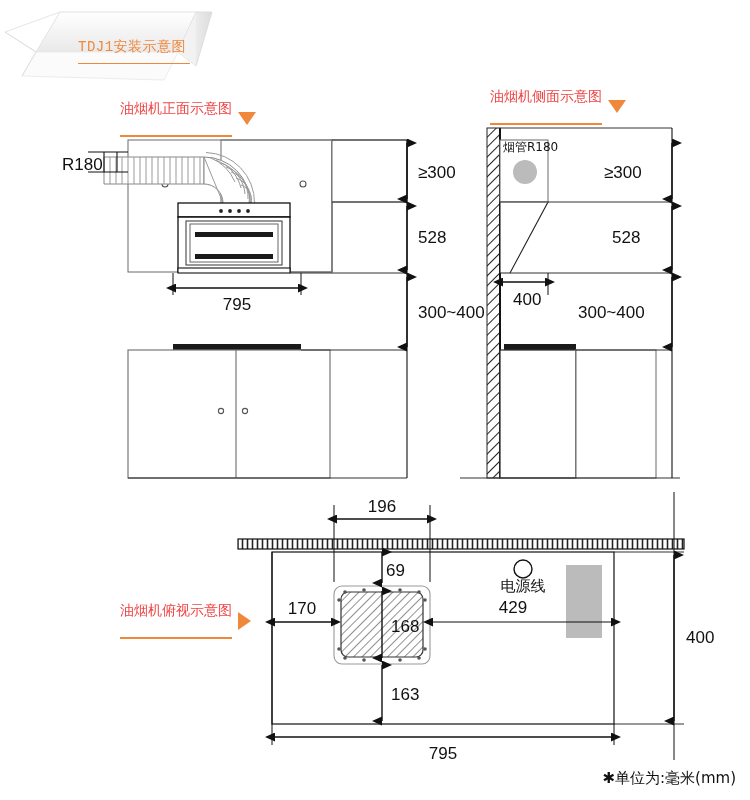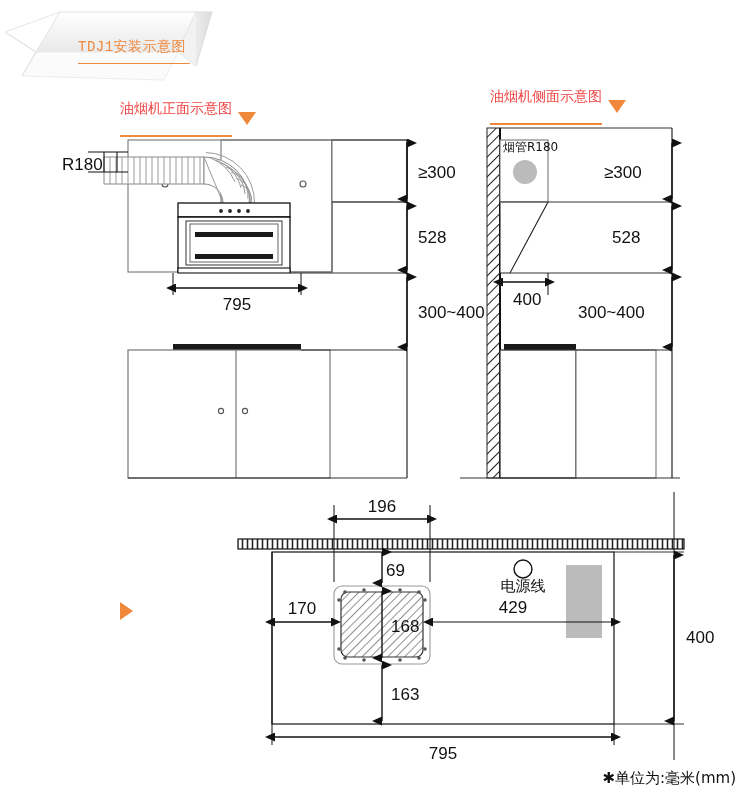--- a/index.html
+++ b/index.html
@@ -66,20 +66,21 @@
     <span class="txt">油烟机正面示意图</span>
     <span class="tri-down"></span>
   </div>
 
   <div class="vt-label" style="left:490px;top:88px;">
     <span class="txt">油烟机侧面示意图</span>
     <span class="tri-down"></span>
   </div>
 
   <div class="vt-label" style="left:120px;top:602px;">
+    <span class="txt">油烟机俯视示意图</span>
     <span class="tri-right"></span>
   </div>
 
   <svg width="750" height="800" viewBox="0 0 750 800" style="position:absolute;left:0;top:0;">
     <defs>
       <marker id="arrL" markerWidth="11" markerHeight="9" refX="10" refY="4.5" orient="auto" markerUnits="userSpaceOnUse">
         <path d="M10,0 L10,9 L0,4.5 z" fill="#111"></path>
       </marker>
       <marker id="arrR" markerWidth="11" markerHeight="9" refX="1" refY="4.5" orient="auto" markerUnits="userSpaceOnUse">
         <path d="M1,0 L1,9 L11,4.5 z" fill="#111"></path>

